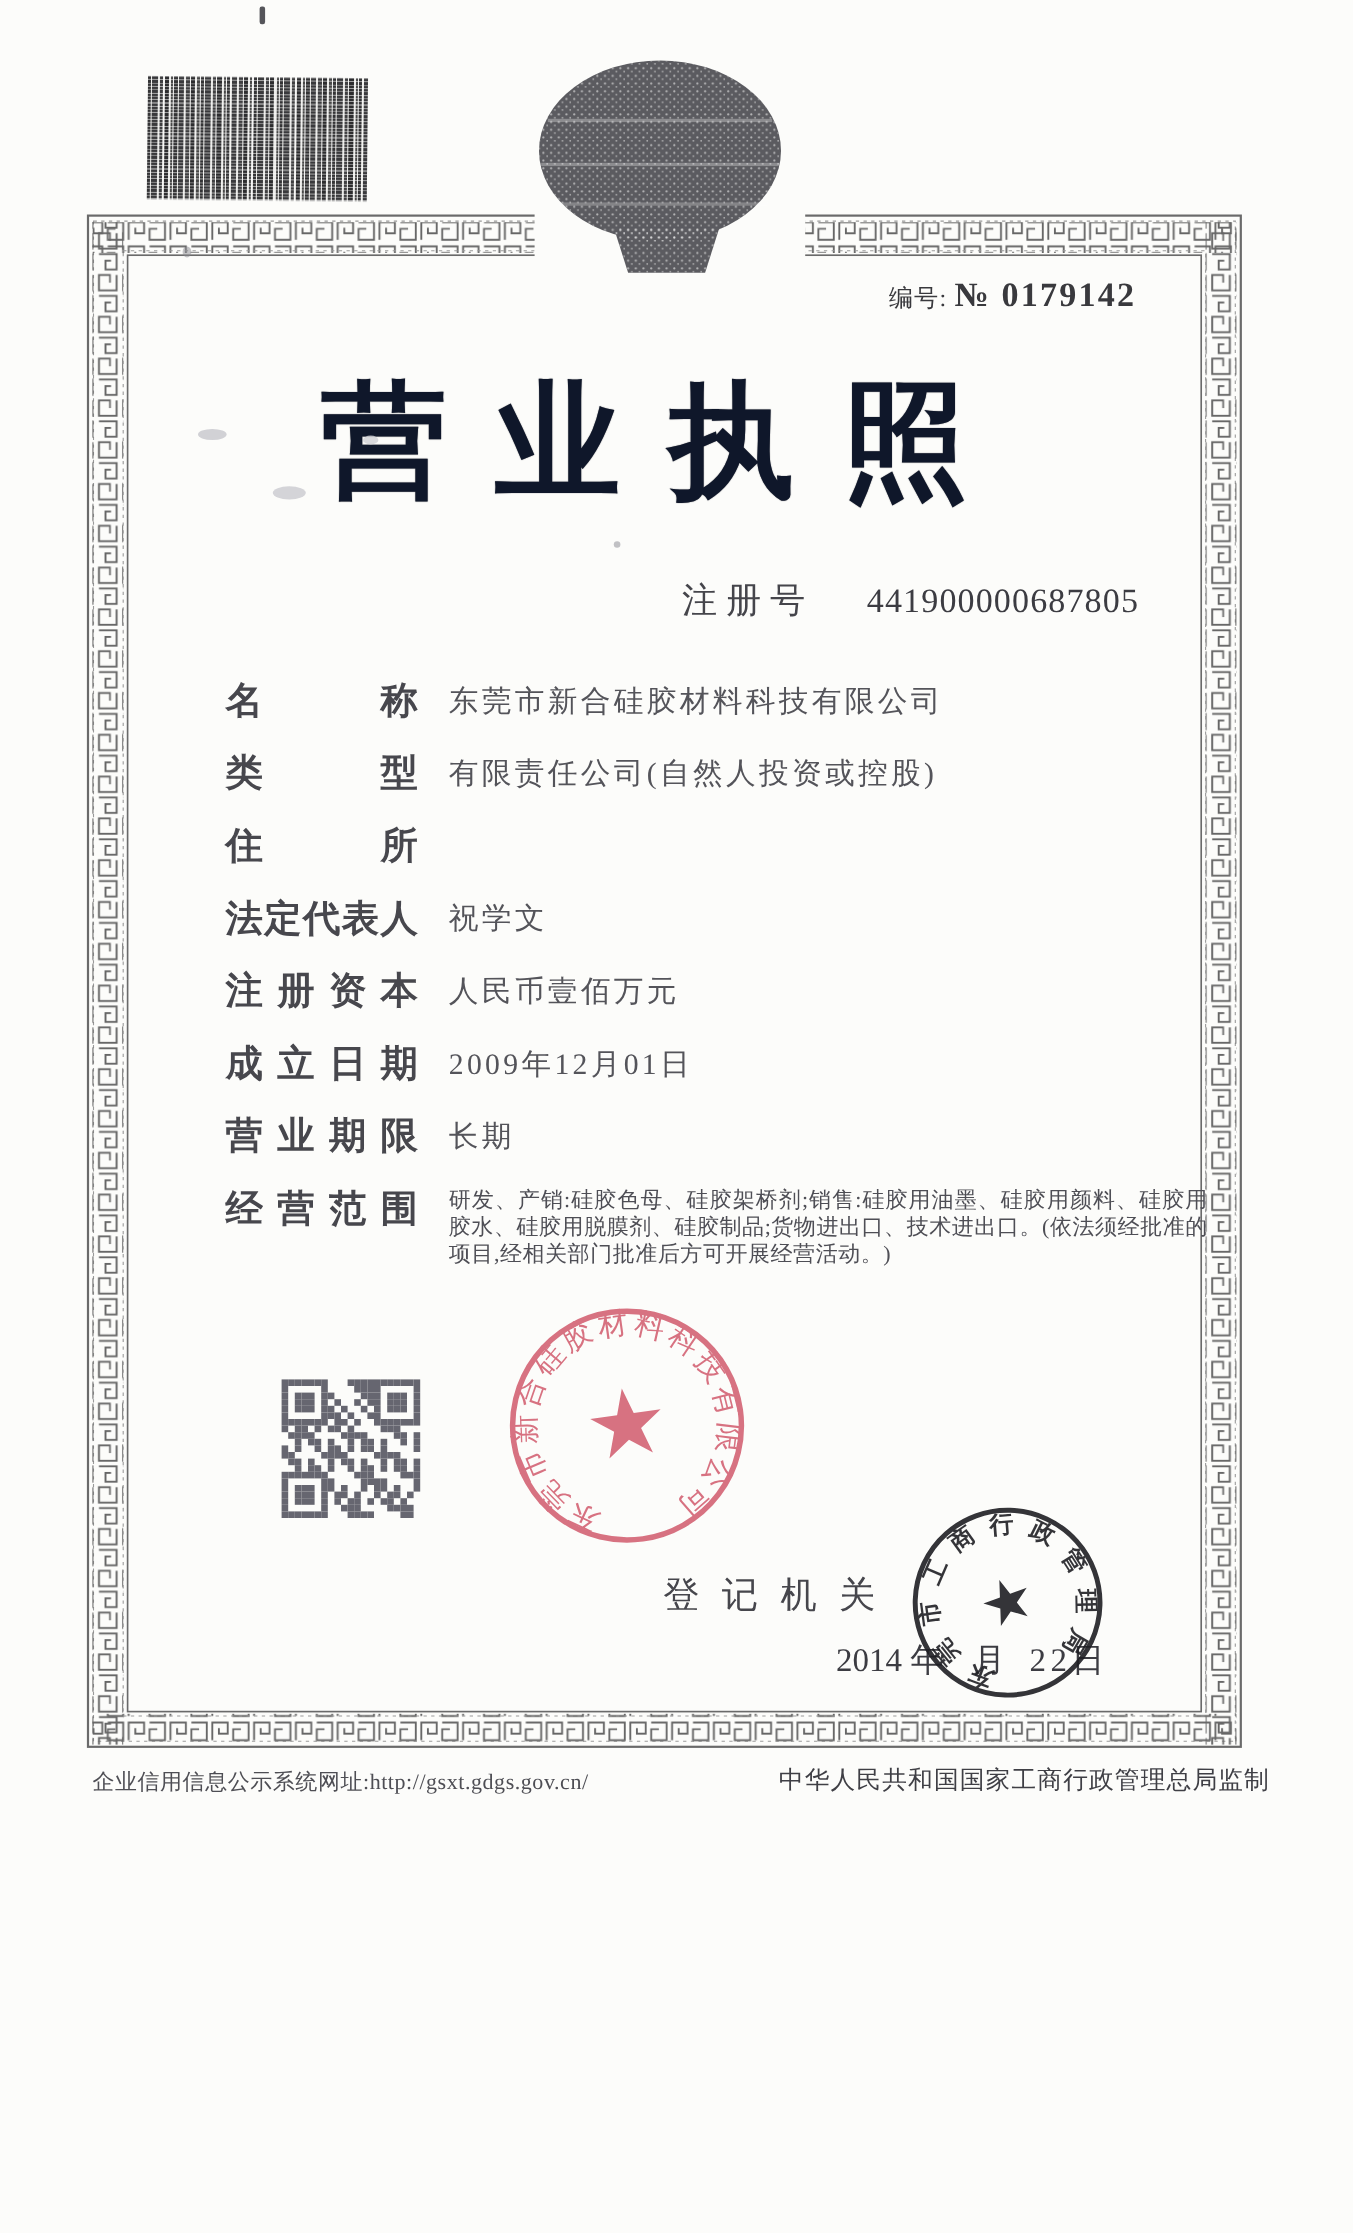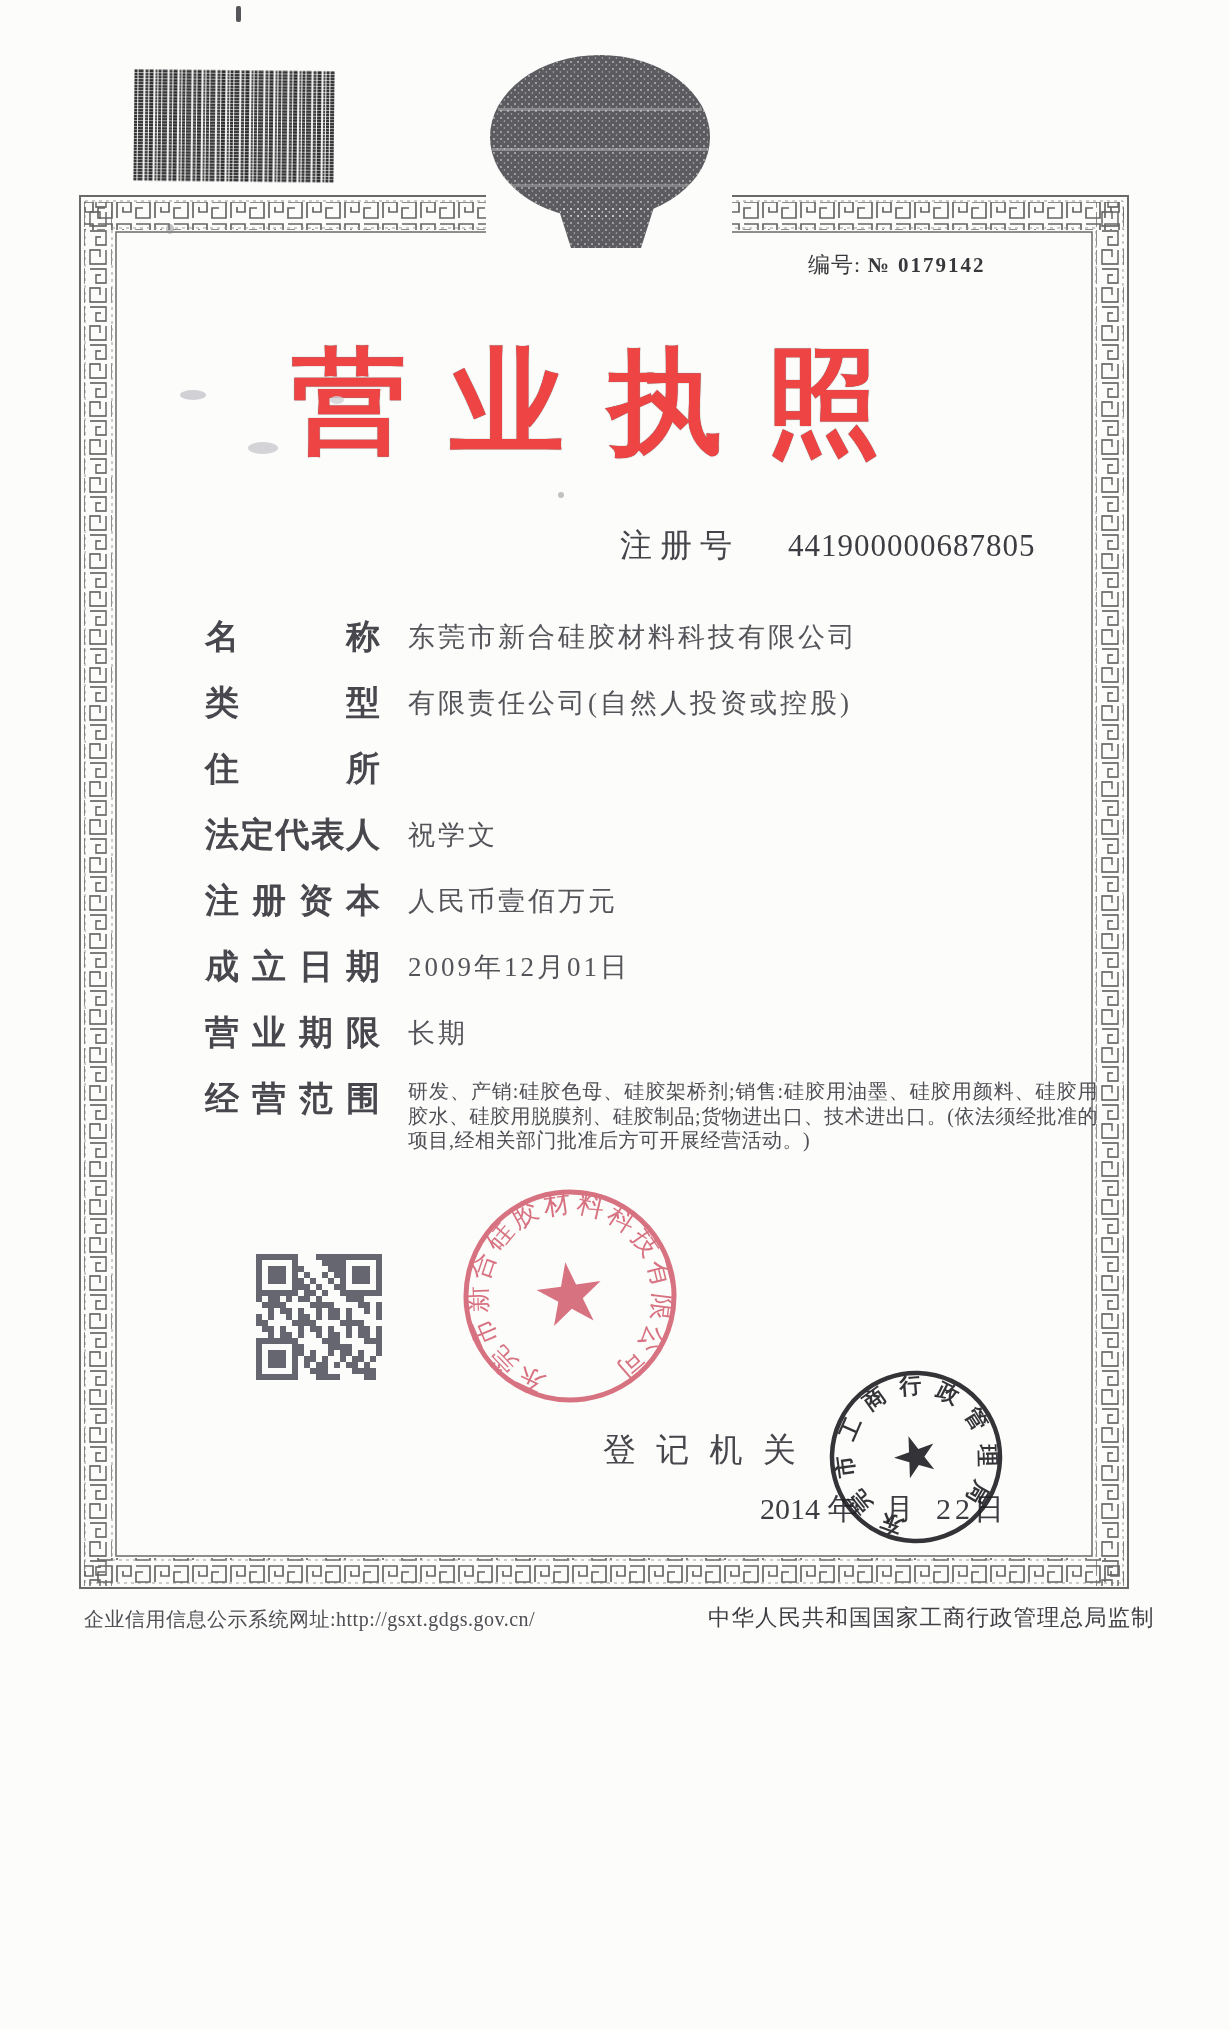--- a/index.html
+++ b/index.html
@@ -14,24 +14,24 @@
     filter:blur(.5px) contrast(1.05);opacity:.88;transform:rotate(.6deg);}
 
   
   .frame{position:absolute;left:0;top:0;}
 
   
   .emblem-backdrop{position:absolute;left:486px;top:190px;width:246px;height:50px;background:#fcfcfa;}
   .emblem{position:absolute;left:478px;top:52px;filter:blur(.6px);opacity:.92;}
 
   .serial{position:absolute;left:808px;top:250px;font-size:22px;color:#39393d;letter-spacing:1px;}
-  .serial b{font-size:21px;letter-spacing:2px;font-family:"Liberation Serif","DejaVu Serif",serif;}
+  .serial b{font-size:31px;letter-spacing:2px;font-family:"Liberation Serif","DejaVu Serif",serif;}
 
   .title{position:absolute;left:292px;top:332px;font-family:"Liberation Sans","DejaVu Sans",sans-serif;
-    font-weight:700;font-size:114px;line-height:140px;letter-spacing:44px;color:#ef4444;white-space:nowrap;
+    font-weight:700;font-size:114px;line-height:140px;letter-spacing:44px;color:#0f172a;white-space:nowrap;
     text-shadow:0 0 1px #55555a;}
 
   .regno{position:absolute;left:620px;top:524px;display:flex;align-items:baseline;white-space:nowrap;gap:32px;}
   .regno .rl{font-size:32px;color:#45454b;}
   .regno .rv{margin-left:24px;font-size:31px;letter-spacing:1px;color:#3c3c42;}
 
   .fields{position:absolute;left:205px;top:604px;width:905px;}
   .row{display:flex;align-items:center;height:66px;}
   .flabel{width:175px;display:flex;justify-content:space-between;align-items:center;
     font-weight:700;font-size:34px;color:#47474d;}

